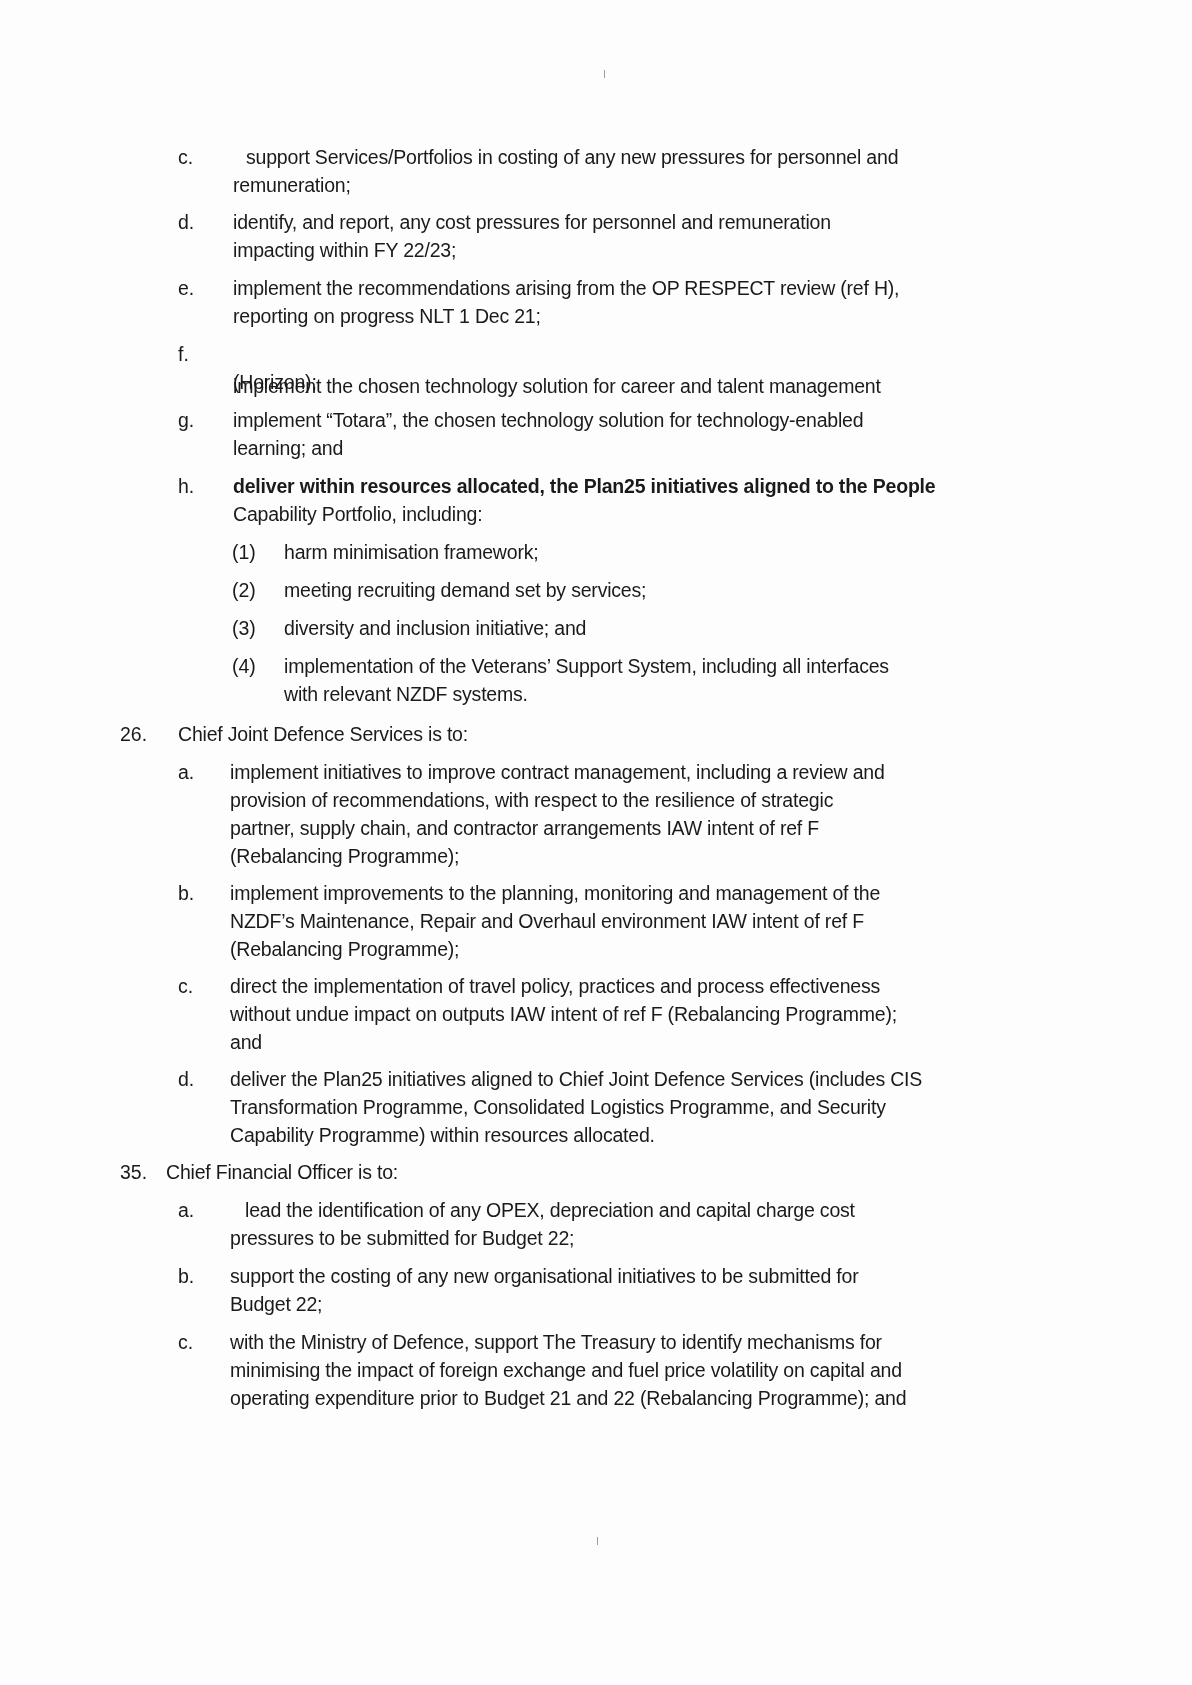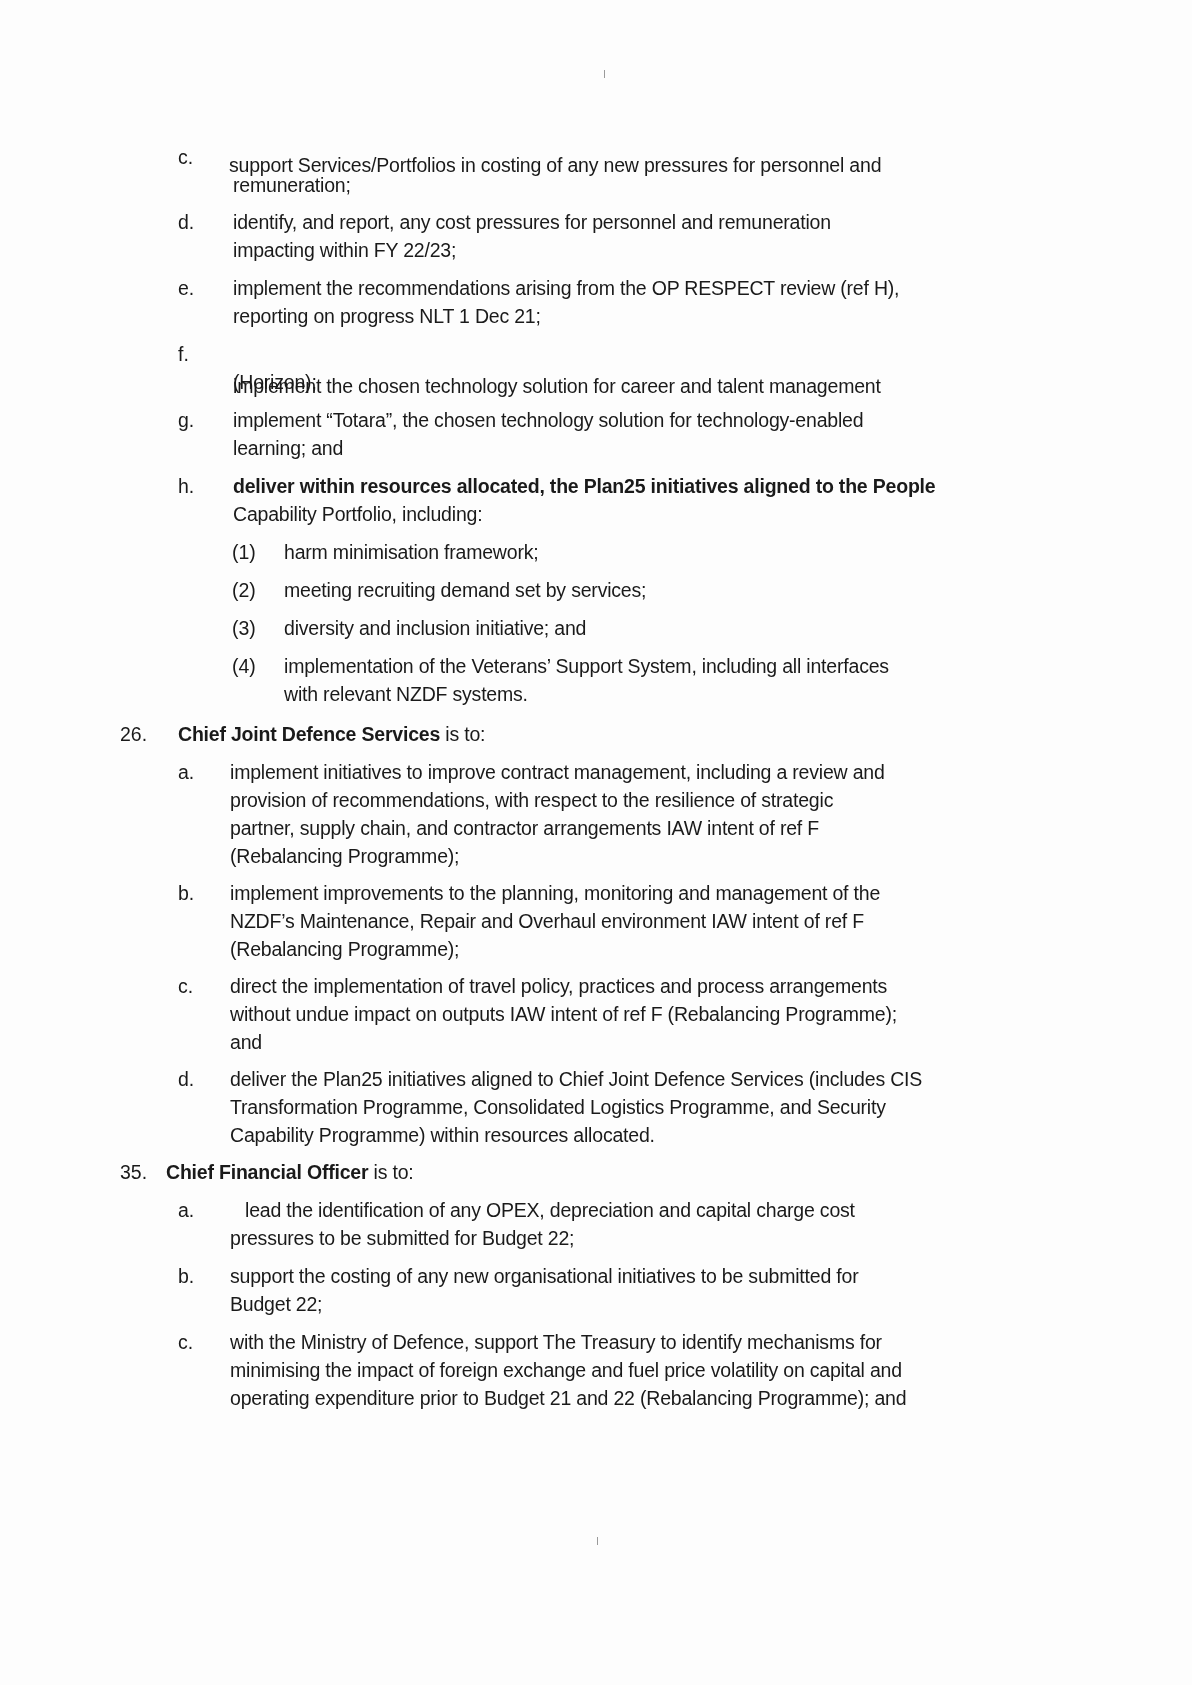--- a/index.html
+++ b/index.html
@@ -2,31 +2,31 @@
 <html><head>
 <meta charset="utf-8">
 <style>
   html, body { margin: 0; padding: 0; background: #ffffff; }
   body { width: 1192px; height: 1685px; position: relative; overflow: hidden;
          font-family: "Liberation Sans", "DejaVu Sans", sans-serif; color: #1a1a1a; }
   .page { position: absolute; left: 0; top: 0; width: 1192px; height: 1685px; background: #fdfdfd; }
   .tick { position: absolute; width: 1px; height: 8px; background: #9a9a9a; }
   .line { position: absolute; font-size: 19.5px; line-height: 28px; white-space: nowrap; letter-spacing: -0.2px; }
   .lbl { position: absolute; font-size: 19.5px; line-height: 28px; }
-  b { font-weight: bold; margin-top: 41px; }
+  b { font-weight: normal; margin-top: 41px; }
 </style>
 </head>
 <body>
 
 <div class="page">
   <div class="tick" style="left:604px;top:70px;"></div>
 
   <div>
     <span class="lbl" style="left:178px;top:143px;">c.</span>
-    <span class="line" style="left:229px;top:143px;margin-top:8px;">support Services/Portfolios in costing of any new pressures for personnel and</span>
+    <span class="line" style="left:246px;top:143px;">support Services/Portfolios in costing of any new pressures for personnel and</span>
     <span class="line" style="left:233px;top:171px;">remuneration;</span>
   </div>
   <div>
     <span class="lbl" style="left:178px;top:208px;">d.</span>
     <span class="line" style="left:233px;top:208px;">identify, and report, any cost pressures for personnel and remuneration</span>
     <span class="line" style="left:233px;top:236px;">impacting within FY 22/23;</span>
   </div>
   <div>
     <span class="lbl" style="left:178px;top:274px;">e.</span>
     <span class="line" style="left:233px;top:274px;">implement the recommendations arising from the OP RESPECT review (ref H),</span>
@@ -78,21 +78,21 @@
     <span class="line" style="left:230px;top:842px;">(Rebalancing Programme);</span>
   </div>
   <div>
     <span class="lbl" style="left:178px;top:879px;">b.</span>
     <span class="line" style="left:230px;top:879px;">implement improvements to the planning, monitoring and management of the</span>
     <span class="line" style="left:230px;top:907px;">NZDF’s Maintenance, Repair and Overhaul environment IAW intent of ref F</span>
     <span class="line" style="left:230px;top:935px;">(Rebalancing Programme);</span>
   </div>
   <div>
     <span class="lbl" style="left:178px;top:972px;">c.</span>
-    <span class="line" style="left:230px;top:972px;">direct the implementation of travel policy, practices and process arrangements</span>
+    <span class="line" style="left:230px;top:972px;">direct the implementation of travel policy, practices and process effectiveness</span>
     <span class="line" style="left:230px;top:1000px;">without undue impact on outputs IAW intent of ref F (Rebalancing Programme);</span>
     <span class="line" style="left:230px;top:1028px;">and</span>
   </div>
   <div>
     <span class="lbl" style="left:178px;top:1065px;">d.</span>
     <span class="line" style="left:230px;top:1065px;">deliver the Plan25 initiatives aligned to Chief Joint Defence Services (includes CIS</span>
     <span class="line" style="left:230px;top:1093px;">Transformation Programme, Consolidated Logistics Programme, and Security</span>
     <span class="line" style="left:230px;top:1121px;">Capability Programme) within resources allocated.</span>
   </div>
 

